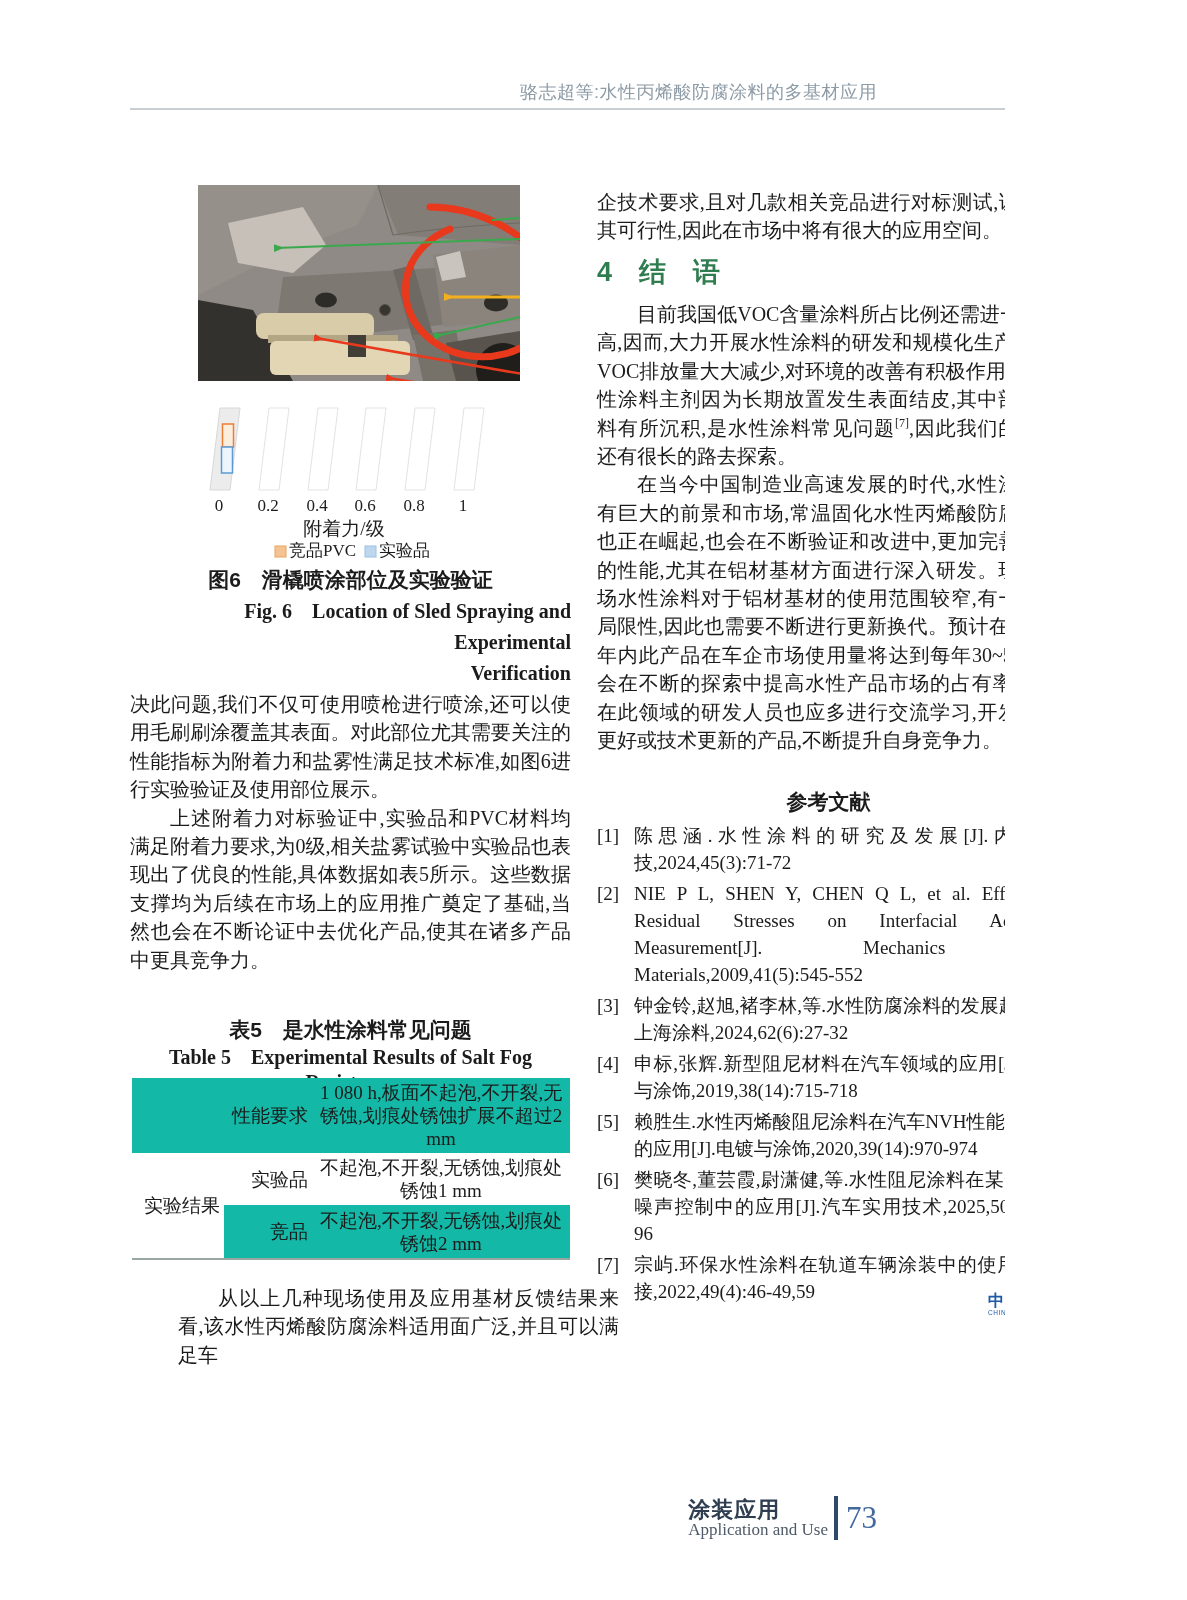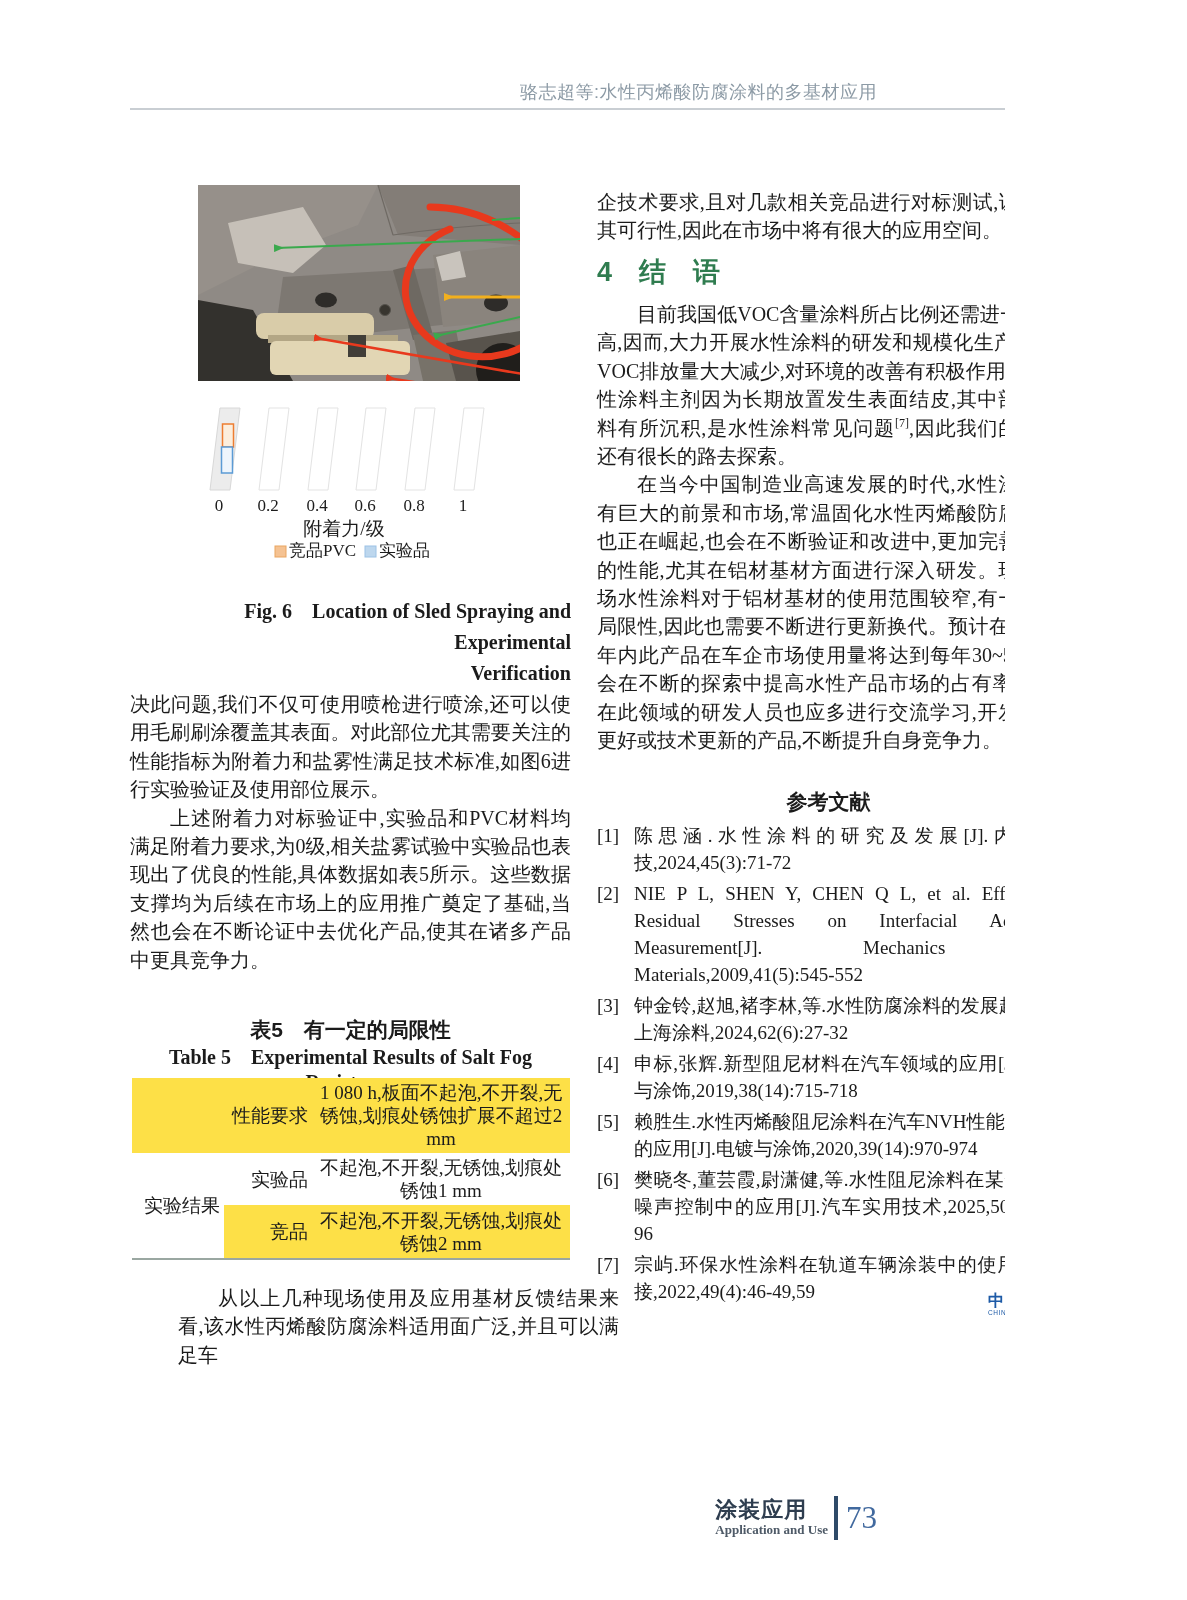--- a/index.html
+++ b/index.html
@@ -23,21 +23,21 @@
   .left-flow{position:absolute;left:130px;top:690px;width:441px;}
   .left-last{position:absolute;left:130px;top:1284px;width:441px;margin-left:48px;}
   sup{font-size:12px;line-height:0;}
   
   .tbl-cap-zh{position:absolute;left:130px;top:1016px;width:441px;text-align:center;
         font-family:"Liberation Sans","DejaVu Sans",sans-serif;font-weight:bold;font-size:21px;}
   .tbl-cap-en{position:absolute;left:130px;top:1044px;width:441px;text-align:center;font-weight:bold;font-size:20px;}
   .salt-table{position:absolute;left:132px;top:1078px;width:438px;border-collapse:collapse;table-layout:fixed;
         font-size:19px;line-height:23px;border-bottom:2px solid #9aa7a1;}
   .salt-table td{padding:3px 4px;vertical-align:middle;}
-  .salt-table .shade{background:#fde047;}
+  .salt-table .shade{background:#14b8a6;}
   .salt-table .lab{text-align:right;}
   .salt-table .ctr{text-align:center;}
   
   .rc-p0{position:absolute;left:597px;top:188px;width:463px;}
   .section-heading{position:absolute;left:597px;top:254px;font-family:"Liberation Sans","DejaVu Sans",sans-serif;
         font-weight:bold;font-size:27px;color:#2f7c4f;}
   .rc-body{position:absolute;left:597px;top:300px;width:463px;}
   .refs-heading{position:absolute;left:597px;top:788px;width:463px;text-align:center;
         font-family:"Liberation Sans","DejaVu Sans",sans-serif;font-weight:bold;font-size:21px;}
   .refs{position:absolute;left:597px;top:822px;width:465px;font-size:19px;line-height:27px;}
@@ -48,21 +48,21 @@
   .logo{position:absolute;left:988px;top:1292px;width:78px;text-align:left;color:#1d5aa6;
         font-family:"Liberation Sans","DejaVu Sans",sans-serif;}
   .logo-zh{font-weight:bold;font-size:16px;letter-spacing:1px;line-height:17px;}
   .logo-zh sup{font-size:7px;}
   .logo-en{font-size:6.5px;letter-spacing:.6px;line-height:8px;}
   
   .footer{position:absolute;right:128px;top:1496px;display:flex;align-items:center;}
   .footer-labels{text-align:left;}
   .footer-zh{font-family:"Liberation Sans","DejaVu Sans",sans-serif;font-weight:bold;font-size:22px;
         color:#2e3d4f;line-height:24px;letter-spacing:1px;}
-  .footer-en{font-size:13px;color:#4e5a67;line-height:16px;font-weight:bold;}
+  .footer-en{font-size:17px;color:#4e5a67;line-height:16px;}
   .footer-bar{width:4px;height:44px;background:#2e4a68;margin:0 8px 0 6px;}
   .footer-num{font-size:31px;color:#41699e;}
 </style>
 </head>
 <body>
 
 <div class="page">
 
   <div class="running-title">骆志超等:水性丙烯酸防腐涂料的多基材应用</div>
   <div class="header-rule"></div>
@@ -130,31 +130,32 @@
     </g>
     <text x="146" y="137" font-size="19" text-anchor="middle" fill="#1c1c1c">附着力/级</text>
     <g>
       <rect x="77" y="148" width="11" height="11" fill="#f5c292" stroke="#e9a560"></rect>
       <text x="91" y="158" font-size="17" fill="#1c1c1c">竞品PVC</text>
       <rect x="167" y="148" width="11" height="11" fill="#bdd7ee" stroke="#9cc2e5"></rect>
       <text x="181" y="158" font-size="17" fill="#1c1c1c">实验品</text>
     </g>
   </svg>
 
+  <div class="fig-cap-zh">图6　滑橇喷涂部位及实验验证</div>
   <div class="fig-cap-en">
     <div>Fig. 6　Location of Sled Spraying and Experimental</div>
     <div>Verification</div>
   </div>
 
   <div class="left-flow body-text">
     <p>决此问题,我们不仅可使用喷枪进行喷涂,还可以使用毛刷刷涂覆盖其表面。对此部位尤其需要关注的性能指标为附着力和盐雾性满足技术标准,如图6进行实验验证及使用部位展示。</p>
     <p class="indent">上述附着力对标验证中,实验品和PVC材料均满足附着力要求,为0级,相关盐雾试验中实验品也表现出了优良的性能,具体数据如表5所示。这些数据支撑均为后续在市场上的应用推广奠定了基础,当然也会在不断论证中去优化产品,使其在诸多产品中更具竞争力。</p>
   </div>
 
-  <div class="tbl-cap-zh">表5　有一定的局限性</div>
+  <div class="tbl-cap-zh">表5　是水性涂料常见问题</div>
   <div class="tbl-cap-en">Table 5　Experimental Results of Salt Fog Resistance</div>
   <table class="salt-table">
     <colgroup>
         <col style="width:92px">
         <col style="width:88px">
         <col style="width:258px">
       </colgroup>
     <tbody>
         <tr style="height:52px">
       <td class="shade lab" colspan="2">性能要求</td>

